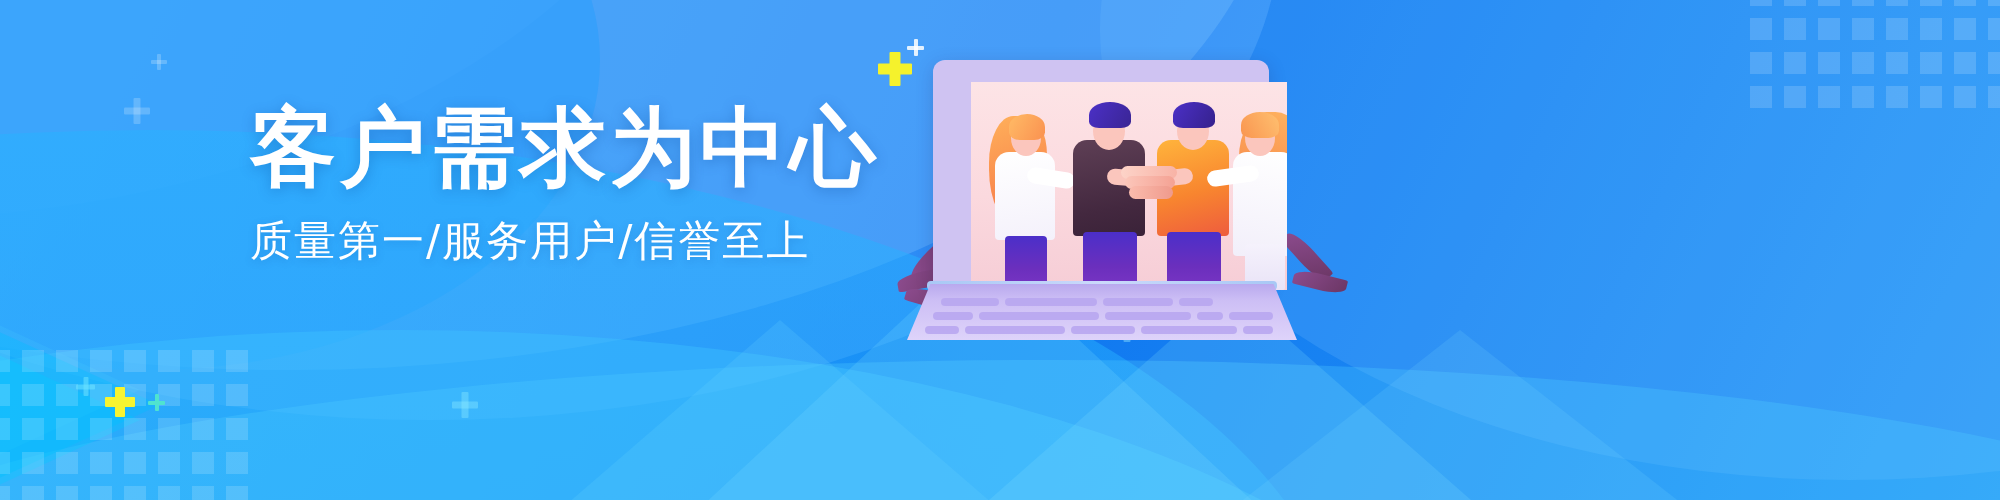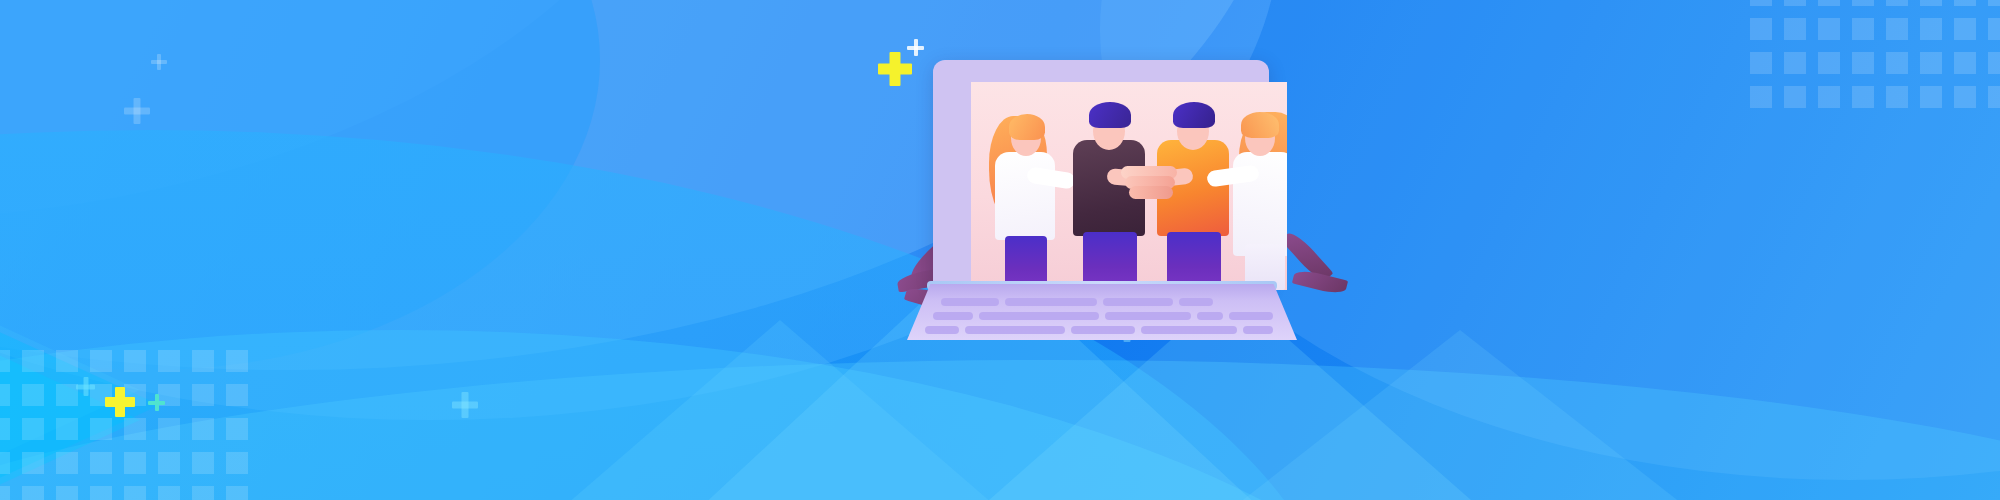--- a/index.html
+++ b/index.html
@@ -309,20 +309,24 @@
   <div class="plus p-soft1"></div>
   <div class="plus p-soft2"></div>
   <div class="plus p-yellow-big"></div>
   <div class="plus p-white-sm"></div>
   <div class="plus p-yellow-bl"></div>
   <div class="plus p-cyan-bl"></div>
   <div class="plus p-cyan-bl2"></div>
   <div class="plus p-cyan-mid"></div>
   <div class="plus p-cyan-mid2"></div>
 
+  <div id="textblock">
+    <div id="headline">客户需求为中心</div>
+    <div id="subline">质量第一/服务用户/信誉至上</div>
+  </div>
 
   <div id="illus">
 
     <div class="leaf lf-l1"></div>
     <div class="leaf lf-l2"></div>
     <div class="leaf lf-l3"></div>
     <div class="leaf lf-r1"></div>
     <div class="leaf lf-r2"></div>
 
     <div id="laptop-lid">

